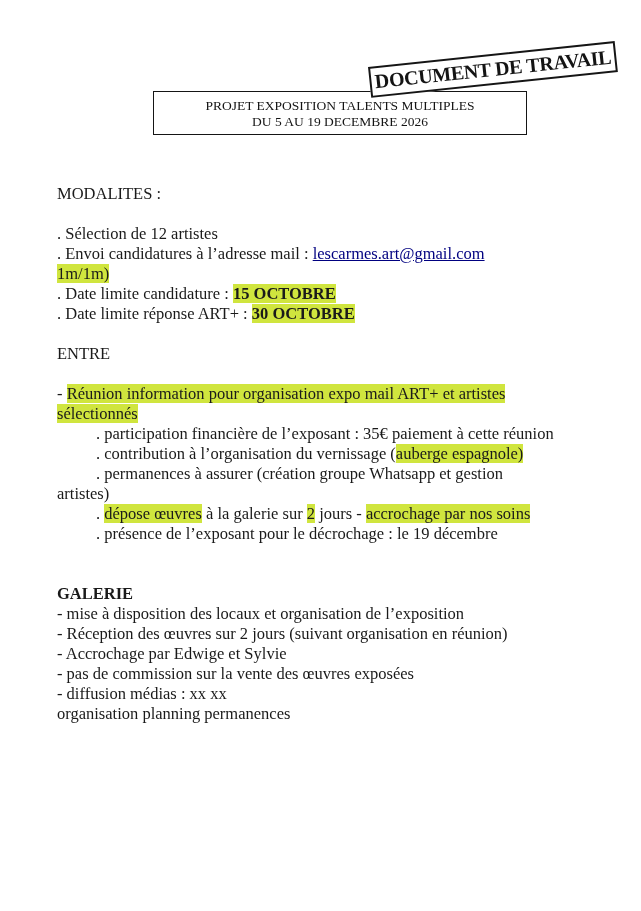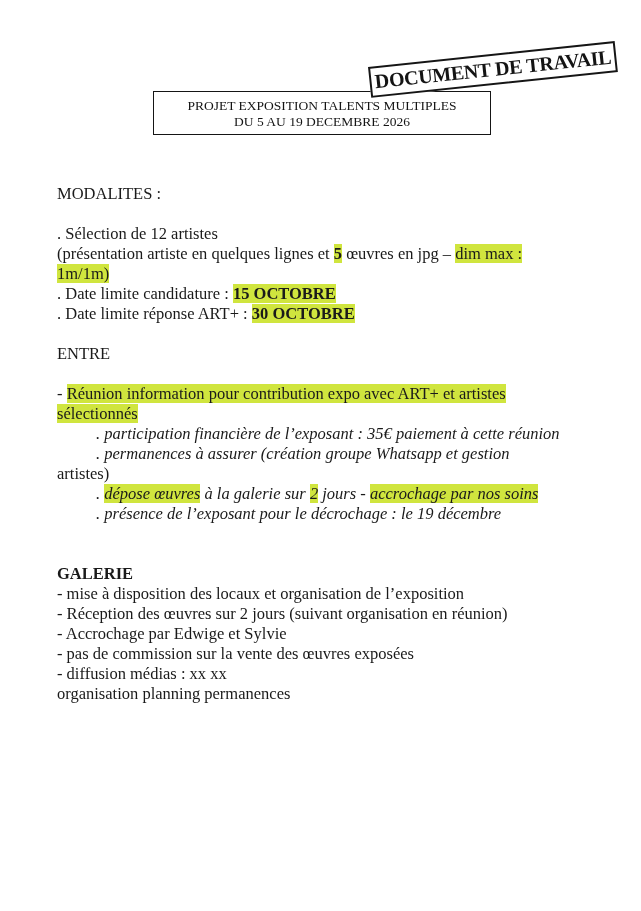--- a/index.html
+++ b/index.html
@@ -38,21 +38,21 @@
     font-weight: bold;
     letter-spacing: -0.3px;
     white-space: nowrap;
     color: #141414;
   }
   
   .title-box {
     position: absolute;
     left: 153px;
     top: 91px;
-    width: 338px;
+    width: 374px;
     height: 44px;
     box-sizing: border-box;
     border: 1.5px solid #151515;
     background: transparent;
     z-index: 1;
     text-align: center;
     padding-top: 6px;
   }
   .title-line {
     font-size: 13.5px;
@@ -69,21 +69,20 @@
     font-size: 16.5px;
     line-height: 20px;
     z-index: 2;
   }
   .line {
     white-space: nowrap;
     height: 20px;
   }
   .line.indent {
     padding-left: 39px;
-    font-style: italic;
   }
   .hl {
     background: #d0e53e;
   }
   .bold {
     font-weight: bold;
   }
   .email-link {
     color: #000080;
     text-decoration: underline;
@@ -101,30 +100,31 @@
 
   <div class="title-box">
     <div class="title-line">PROJET EXPOSITION TALENTS MULTIPLES</div>
     <div class="title-line">DU 5 AU 19 DECEMBRE 2026</div>
   </div>
 
   <div class="doc-body">
       <div class="line"><span>MODALITES :</span></div>
       <div class="line">&nbsp;</div>
       <div class="line"><span>. Sélection de 12 artistes</span></div>
-      <div class="line"><span>(présentation artiste en quelques lignes et </span><span class="hl bold">5</span><span> œuvres en jpg – </span><span class="hl">dim max :</span></div>
+      <div class="line"><span>. Envoi candidatures à l’adresse mail : </span><a href="#" class="email-link">lescarmes.art@gmail.com</a></div>
       <div class="line"><span class="hl">1m/1m)</span></div>
       <div class="line"><span>. Date limite candidature : </span><span class="hl bold">15 OCTOBRE</span></div>
       <div class="line"><span>. Date limite réponse ART+ : </span><span class="hl bold">30 OCTOBRE</span></div>
       <div class="line">&nbsp;</div>
       <div class="line"><span>ENTRE</span></div>
       <div class="line">&nbsp;</div>
-      <div class="line"><span>- </span><span class="hl">Réunion information pour contribution expo avec ART+ et artistes</span></div>
+      <div class="line"><span>- </span><span class="hl">Réunion information pour organisation expo mail ART+ et artistes</span></div>
       <div class="line"><span class="hl">sélectionnés</span></div>
       <div class="line indent"><span>. participation financière de l’exposant : 35€ paiement à cette réunion</span></div>
+      <div class="line indent"><span>. contribution à l’organisation du vernissage (</span><span class="hl">auberge espagnole)</span></div>
       <div class="line indent"><span>. permanences à assurer (création groupe Whatsapp et gestion</span></div>
       <div class="line"><span>artistes)</span></div>
       <div class="line indent"><span>. </span><span class="hl">dépose œuvres</span><span> à la galerie sur </span><span class="hl">2</span><span> jours - </span><span class="hl">accrochage par nos soins</span></div>
       <div class="line indent"><span>. présence de l’exposant pour le décrochage : le 19 décembre</span></div>
       <div class="line">&nbsp;</div>
       <div class="line">&nbsp;</div>
       <div class="line"><span class="bold">GALERIE</span></div>
       <div class="line"><span>- mise à disposition des locaux et organisation de l’exposition</span></div>
       <div class="line"><span>- Réception des œuvres sur 2 jours (suivant organisation en réunion)</span></div>
       <div class="line"><span>- Accrochage par Edwige et Sylvie</span></div>

